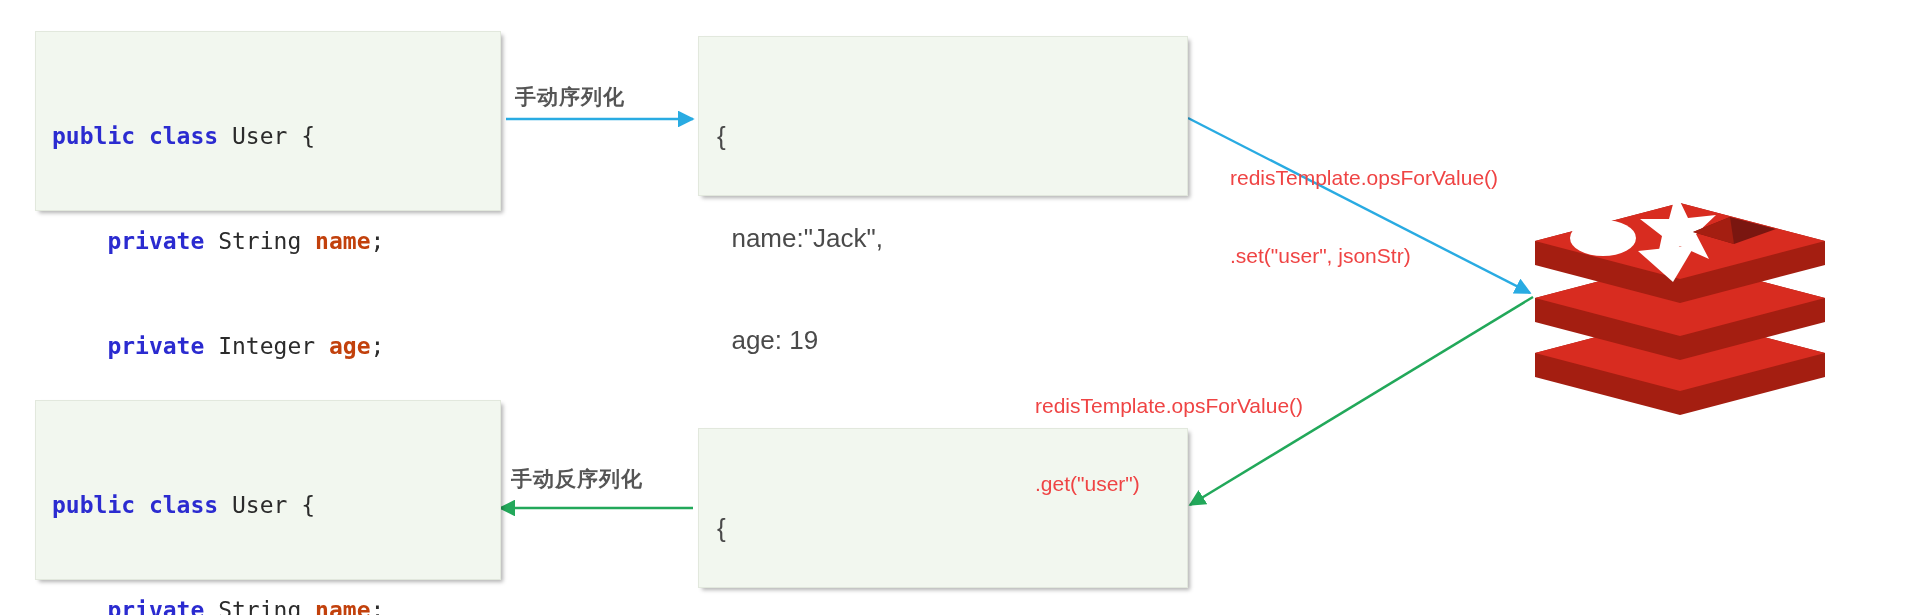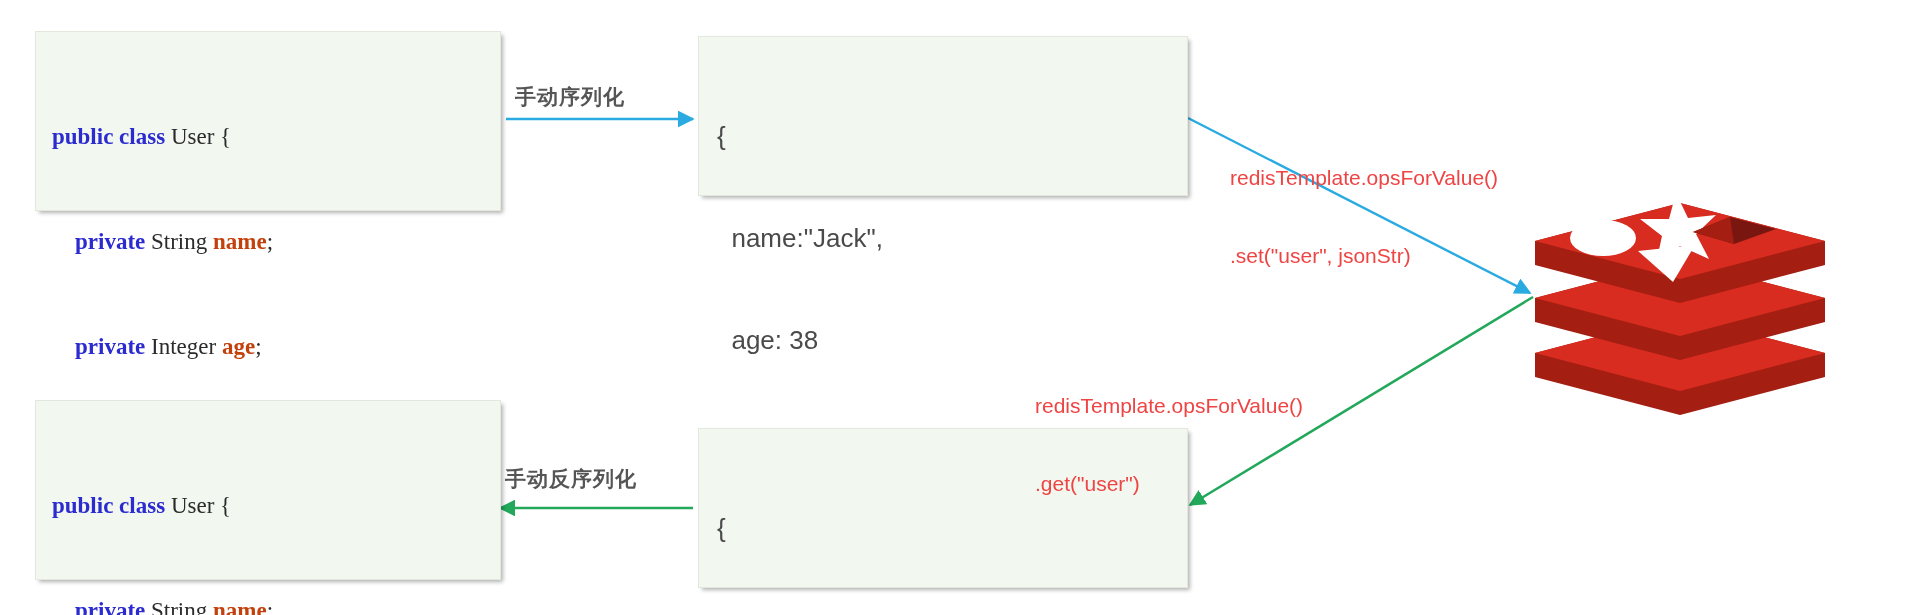--- a/index.html
+++ b/index.html
@@ -31,21 +31,21 @@
   }
 
   .code-panel {
     font-family: "DejaVu Sans Mono", "Liberation Mono", monospace;
     font-size: 23px;
     line-height: 35px;
     padding: 17px 16px 16px 16px;
     white-space: pre;
     color: #1f1f1f;
   }
-  .code-line { display: block; height: 35px; font-family: Liberation Serif, serif; }
+  .code-line { display: block; height: 35px; }
 
   .kw      { color: #2b2bd0; font-weight: bold; }
   .type    { color: #2b2b2b; }
   .field   { color: #c2410c; font-weight: bold; }
   .punc    { color: #2b2b2b; }
 
   .json-panel {
     font-family: "Liberation Sans", sans-serif;
     font-size: 26px;
     line-height: 34px;
@@ -113,41 +113,41 @@
   <div class="node panel code-panel" style="left:35px; top:31px; width:466px; height:180px;">
     <span class="code-line"><span class="kw">public class</span><span class="type"> User </span><span class="punc">{</span></span>
     <span class="code-line"><span class="kw">    private</span><span class="type"> String </span><span class="field">name</span><span class="punc">;</span></span>
     <span class="code-line"><span class="kw">    private</span><span class="type"> Integer </span><span class="field">age</span><span class="punc">;</span></span>
     <span class="code-line"><span class="punc">}</span></span>
   </div>
 
   <div class="node panel json-panel" style="left:698px; top:36px; width:490px; height:160px;">
     <span class="json-line">{</span>
     <span class="json-line">  name:"Jack",</span>
-    <span class="json-line">  age: 38</span>
+    <span class="json-line">  age: 19</span>
     <span class="json-line">}</span>
   </div>
 
   <div class="node panel code-panel" style="left:35px; top:400px; width:466px; height:180px;">
     <span class="code-line"><span class="kw">public class</span><span class="type"> User </span><span class="punc">{</span></span>
     <span class="code-line"><span class="kw">    private</span><span class="type"> String </span><span class="field">name</span><span class="punc">;</span></span>
     
     
   </div>
 
   <div class="node panel json-panel" style="left:698px; top:428px; width:490px; height:160px;">
     <span class="json-line">{</span>
     <span class="json-line">  name:"Jack",</span>
     
     
   </div>
 
   <div class="edge-label cjk" style="left:515px; top:84px; width:170px;">手动序列化</div>
 
-  <div class="edge-label cjk" style="left:505px; top:466px; width:190px;">手动反序列化</div>
+  <div class="edge-label cjk" style="left:505px; top:466px; width:190px;padding-left:6px;">手动反序列化</div>
 
   <div class="edge-label code-call" style="left:1230px; top:112px; width:330px;">
     <div>redisTemplate.opsForValue()</div>
     <div>.set("user", jsonStr)</div>
   </div>
 
   <div class="edge-label code-call" style="left:1035px; top:340px; width:330px;">
     <div>redisTemplate.opsForValue()</div>
     <div>.get("user")</div>
   </div>

